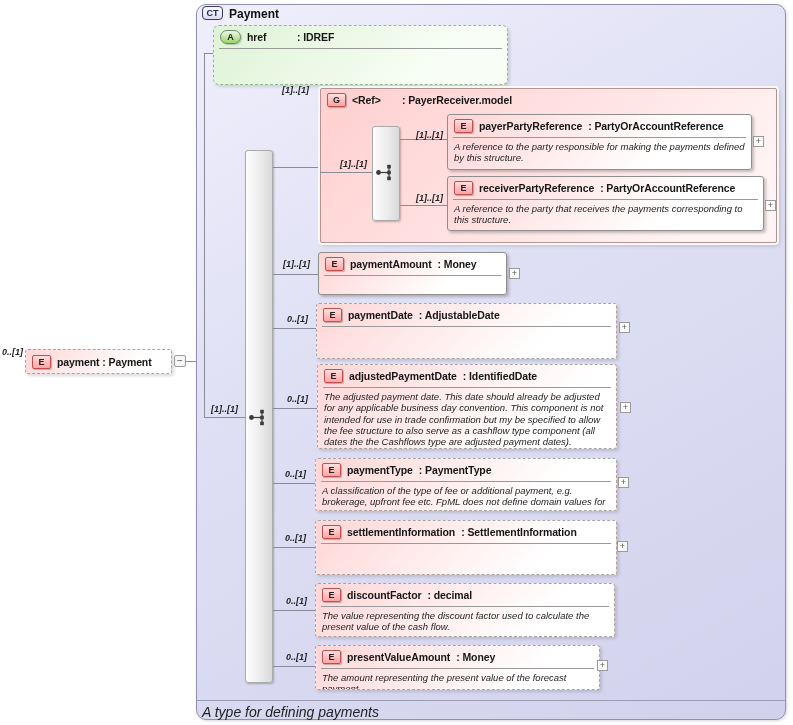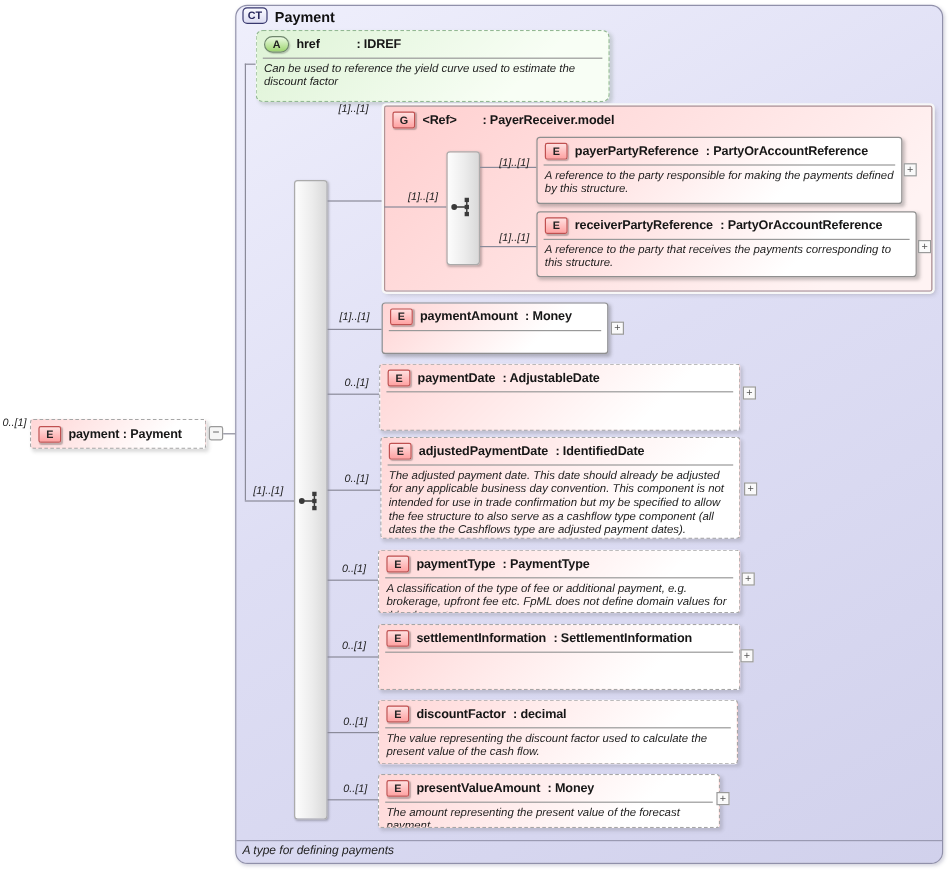--- a/index.html
+++ b/index.html
@@ -7,21 +7,21 @@
          font-family:"Liberation Sans",sans-serif;overflow:hidden;}
   .abs{position:absolute;box-sizing:border-box;}
   
   .hl{position:absolute;height:1px;background:#8a8a99;}
   .vl{position:absolute;width:1px;background:#8a8a99;}
   
   .ct-frame{border:1px solid #9090aa;border-radius:10px;
             background:linear-gradient(150deg,#efeffc 0%,#dedef4 45%,#d1d1ec 100%);
             box-shadow:1px 1px 3px rgba(90,90,130,.25);}
   .ct-title{font-size:12px;font-weight:bold;color:#111;white-space:nowrap;}
-  .ct-footer{font-style:italic;font-size:10px;color:#222;white-space:nowrap;}
+  .ct-footer{font-style:italic;font-size:14px;color:#222;white-space:nowrap;}
   
   .bx{position:absolute;box-sizing:border-box;border-radius:3px;overflow:hidden;}
   .pink-solid{border:1px solid #8f8f8f;background:linear-gradient(135deg,#ffd4d4 0%,#ffffff 70%);
               box-shadow:2px 2px 3px rgba(60,60,60,.30);}
   .pink-dash{border:1px dashed #a6a6a6;background:linear-gradient(135deg,#ffd6d6 0%,#ffffff 75%);
              box-shadow:2px 2px 3px rgba(60,60,60,.18);}
   .green-dash{border:1px dashed #93b893;background:linear-gradient(135deg,#def3d6 0%,#f8fef5 75%);
               box-shadow:2px 2px 3px rgba(60,90,60,.18);border-radius:6px;}
   .group-bx{border:1px solid #b39393;background:linear-gradient(135deg,#ffcfcf 0%,#fff3f3 85%);
             box-shadow:0 0 0 2px #f7f7f7,2px 2px 4px rgba(60,60,60,.30);border-radius:2px;}
@@ -33,21 +33,21 @@
   
   .badge{display:inline-flex;align-items:center;justify-content:center;flex:0 0 auto;
          font-size:9px;font-weight:bold;color:#222;}
   .b-e,.b-g{width:17px;height:12px;border:1px solid #c05050;border-radius:2px;
         background:linear-gradient(180deg,#ffe0e0 0%,#ffa2a2 100%);box-shadow:1px 1px 1px rgba(0,0,0,.25);}
   .b-a{width:19px;height:12px;border:1px solid #6f876c;border-radius:7px;
        background:linear-gradient(180deg,#ecfbe4 0%,#9cd46e 100%);box-shadow:1px 1px 1px rgba(0,0,0,.2);}
   .b-ct{width:21px;height:14px;border:1px solid #38386e;border-radius:4px;color:#26265c;
         background:linear-gradient(180deg,#fbfbff 0%,#dcdcf2 100%);}
   
-  .card{position:absolute;font-size:9px;font-weight:normal;font-style:italic;color:#222;white-space:nowrap;}
+  .card{position:absolute;font-size:9px;font-weight:bold;font-style:italic;color:#222;white-space:nowrap;}
   
   .seqbar{position:absolute;box-sizing:border-box;border:1px solid #ababab;border-radius:3px;
           background:linear-gradient(90deg,#fdfdfd 0%,#ececec 55%,#d9d9d9 100%);
           box-shadow:1px 1px 2px rgba(0,0,0,.25);}
   .glyph{position:absolute;}
   
   .plus{position:absolute;width:11px;height:11px;box-sizing:border-box;border:1px solid #9a9a9a;
         background:#fafafa;color:#555;font-size:9px;line-height:9px;text-align:center;cursor:pointer;}
   .minus{position:absolute;width:12px;height:12px;box-sizing:border-box;border:1px solid #9a9a9a;
          border-radius:2px;background:#f6f6f6;color:#555;font-size:10px;line-height:10px;
@@ -79,21 +79,20 @@
   <div class="hl" style="left:204px;top:417px;width:41px;"></div>
   <span class="card" style="left:211px;top:404px;">[1]..[1]</span>
 
   <div class="bx green-dash" style="left:213px;top:25px;width:295px;height:60px;">
     <div class="trow">
       <span class="badge b-a">A</span>
       <span class="wname">href</span>
       <span>: IDREF</span>
     </div>
     <div class="sep"></div>
-    <div class="doc">Can be used to reference the yield curve used to estimate the discount factor</div>
   </div>
 
   <div class="seqbar" style="left:245px;top:150px;width:28px;height:533px;"></div>
   <svg class="glyph" style="left:248px;top:408px;" width="22" height="19" viewBox="0 0 22 19">
     <circle cx="3.5" cy="9.5" r="2.4" fill="#3a3a3a"></circle>
     <line x1="3.5" y1="9.5" x2="14" y2="9.5" stroke="#3a3a3a" stroke-width="1.2"></line>
     <line x1="14" y1="3.5" x2="14" y2="15.5" stroke="#3a3a3a" stroke-width="1.2"></line>
     <rect x="12.2" y="1.8" width="3.6" height="3.6" fill="#3a3a3a"></rect>
     <rect x="12.2" y="7.7" width="3.6" height="3.6" fill="#3a3a3a"></rect>
     <rect x="12.2" y="13.6" width="3.6" height="3.6" fill="#3a3a3a"></rect>

